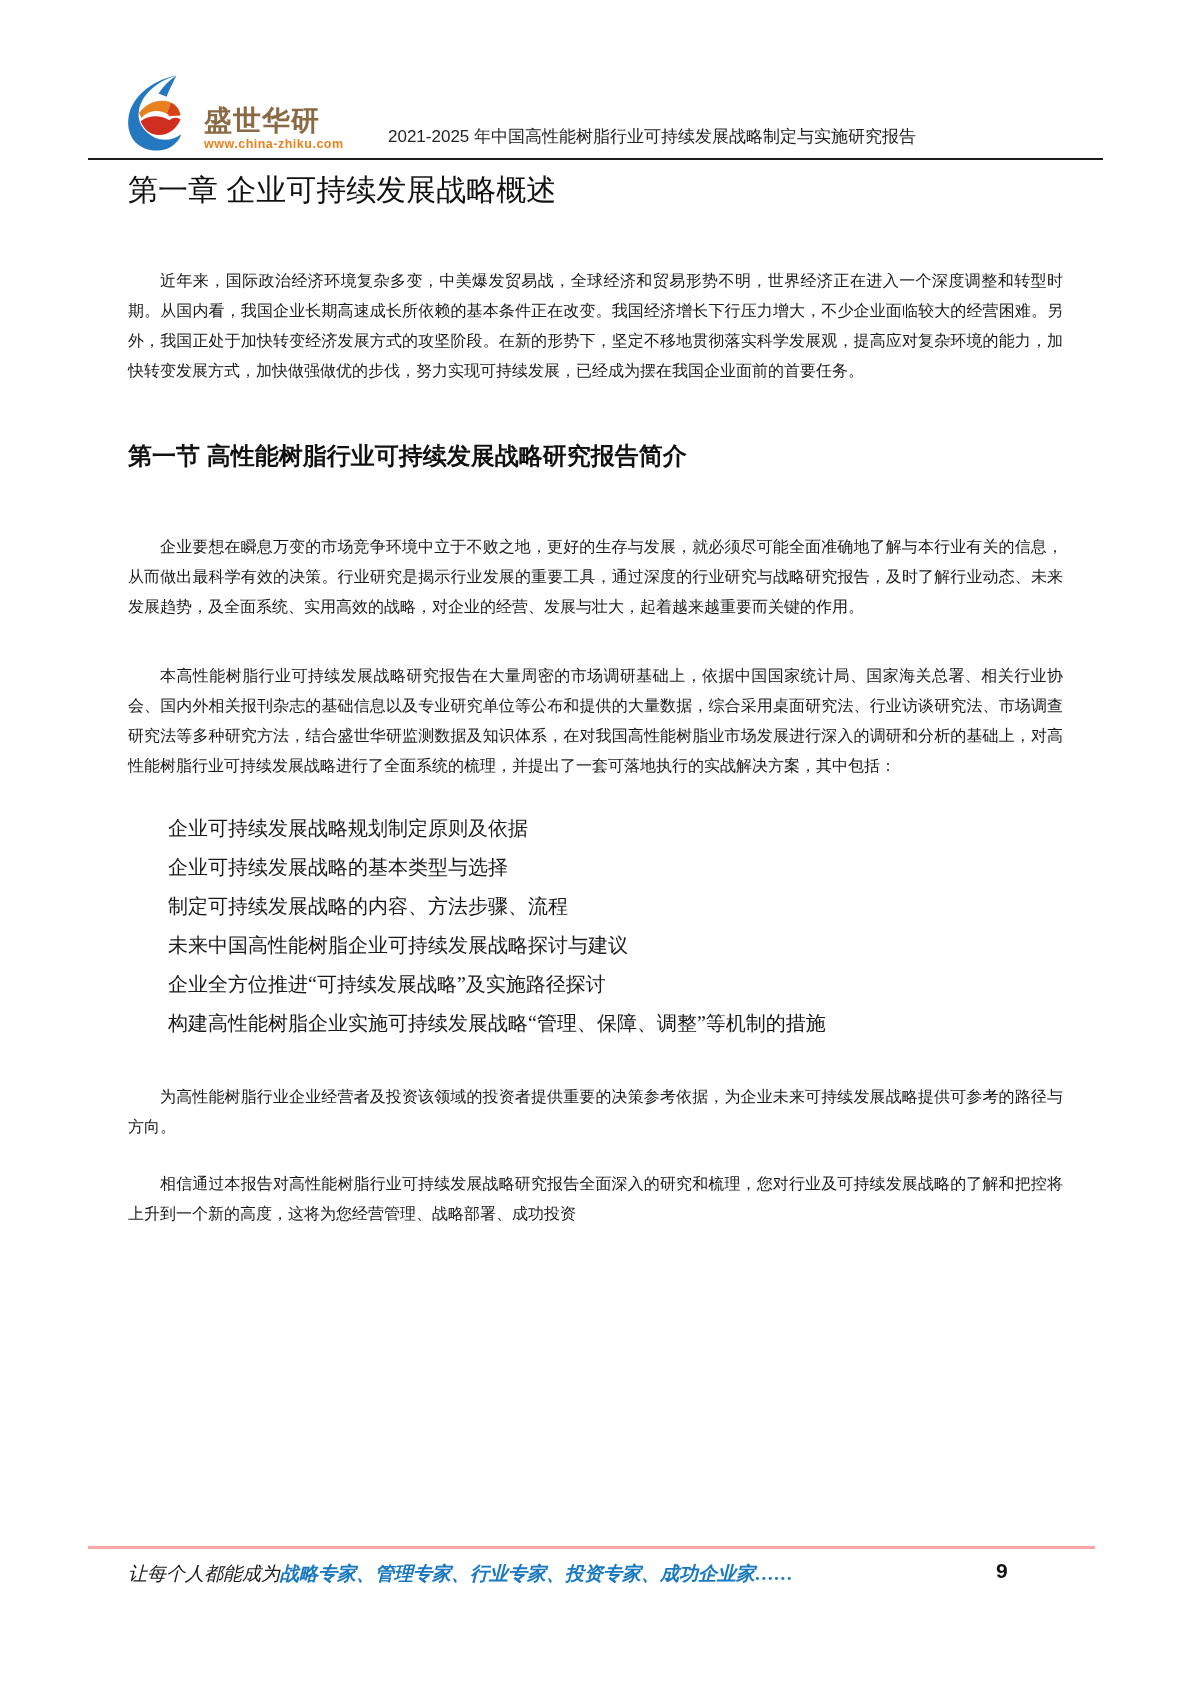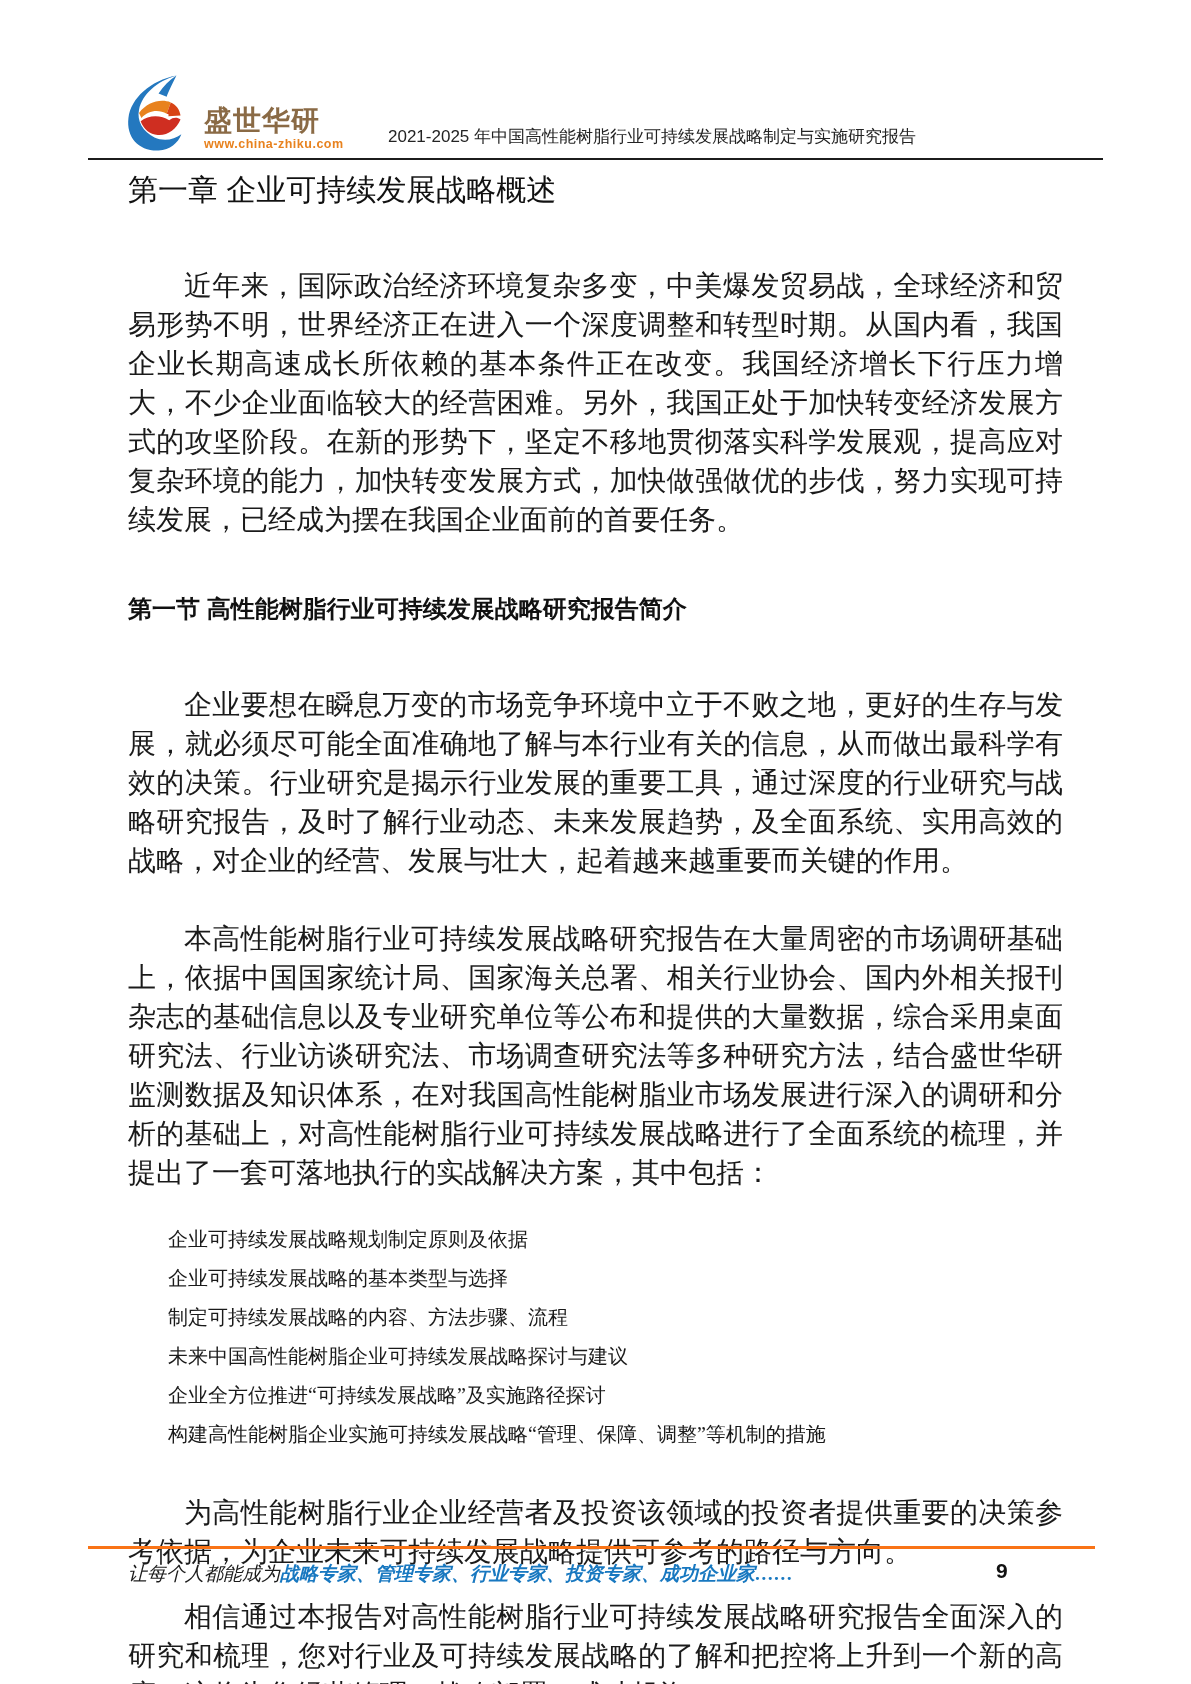--- a/index.html
+++ b/index.html
@@ -47,32 +47,32 @@
     font-family:"Liberation Sans", sans-serif;
     font-weight:normal;font-size:30px;line-height:36px;color:#111;
   }
   .section-title{
     margin:56px 0 0 0;
     font-family:"Liberation Sans", sans-serif;
     font-weight:bold;font-size:24px;line-height:28px;color:#111;
   }
   .para{
     margin:39px 0 0 0;
-    font-size:28px;line-height:39px;
+    font-size:16px;line-height:30px;
     text-align:justify;text-indent:2em;
   }
   .para.first{margin-top:58px;}
   .para.after-heading{margin-top:62px;}
   .plain-list{margin:28px 0 0 0;font-size:20px;line-height:39px;}
   .plain-list .list-line{text-indent:2em;}
   .para.tight{margin-top:28px;font-family:Liberation Mono, monospace;}
   
   .footer{
     position:absolute;left:88px;right:96px;top:1546px;
-    border-top:3px solid #f97316;
+    border-top:3px solid #fca5a5;
   }
   .footer-row{position:relative;height:46px;}
   .tagline{
     position:absolute;left:40px;top:12px;
     font-size:19px;font-style:italic;white-space:nowrap;
   }
   .tagline-prefix{color:#1a1a1a;}
   .tagline-highlight{color:#1878c0;font-weight:bold;}
   .page-number{
     position:absolute;left:908px;top:10px;

